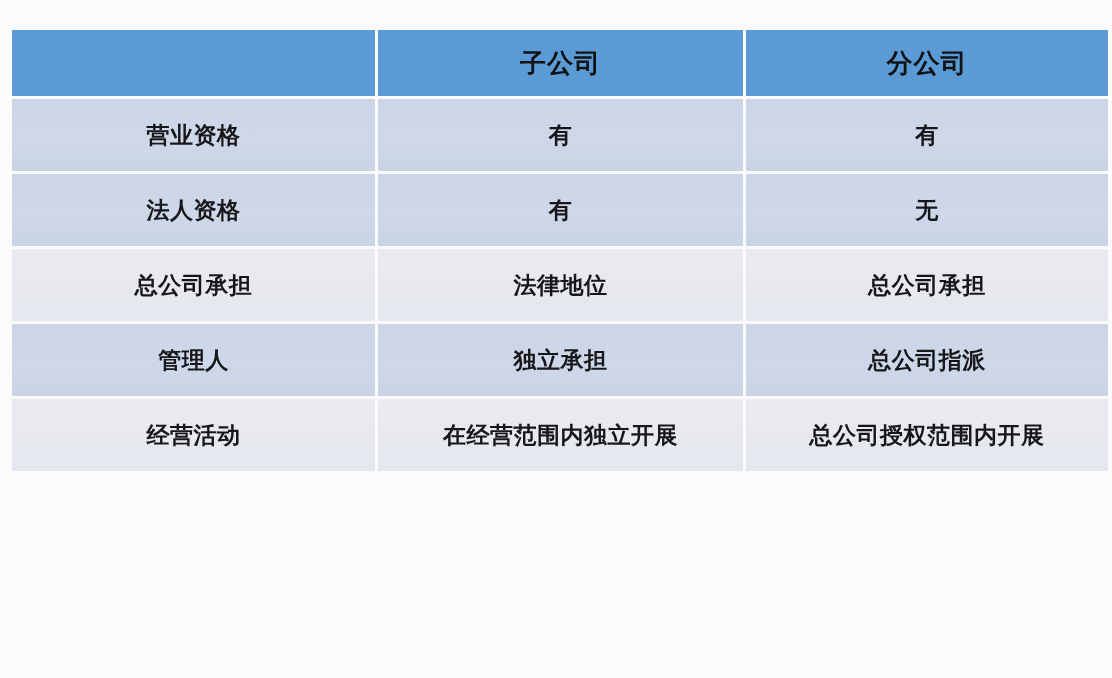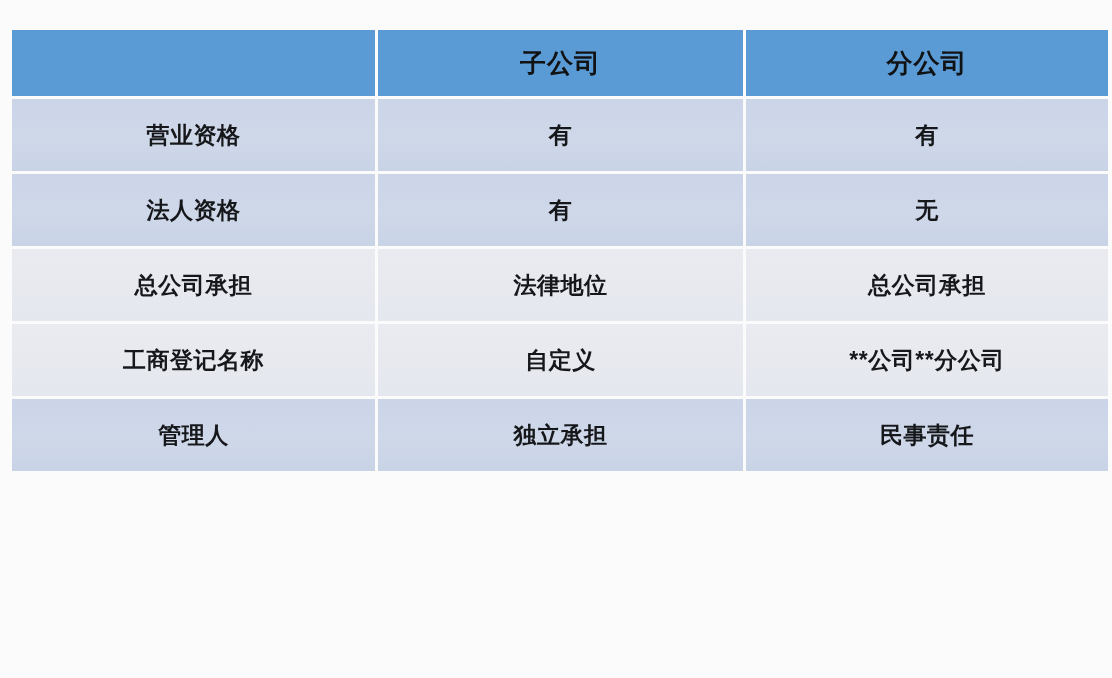--- a/index.html
+++ b/index.html
@@ -101,25 +101,25 @@
       <tr class="row-odd">
         <td>法人资格</td>
         <td>有</td>
         <td>无</td>
       </tr>
       <tr class="row-even">
         <td>总公司承担</td>
         <td>法律地位</td>
         <td>总公司承担</td>
       </tr>
-      <tr class="row-even">
-        <td>工商登记名称</td>
-        <td>自定义</td>
-        <td>**公司**分公司</td>
-      </tr>
       <tr class="row-odd">
         <td>管理人</td>
         <td>独立承担</td>
-        <td>民事责任</td>
+        <td>总公司指派</td>
+      </tr>
+      <tr class="row-even">
+        <td>经营活动</td>
+        <td>在经营范围内独立开展</td>
+        <td>总公司授权范围内开展</td>
       </tr>
     </tbody>
   </table>
 </div>
 
 </body></html>

